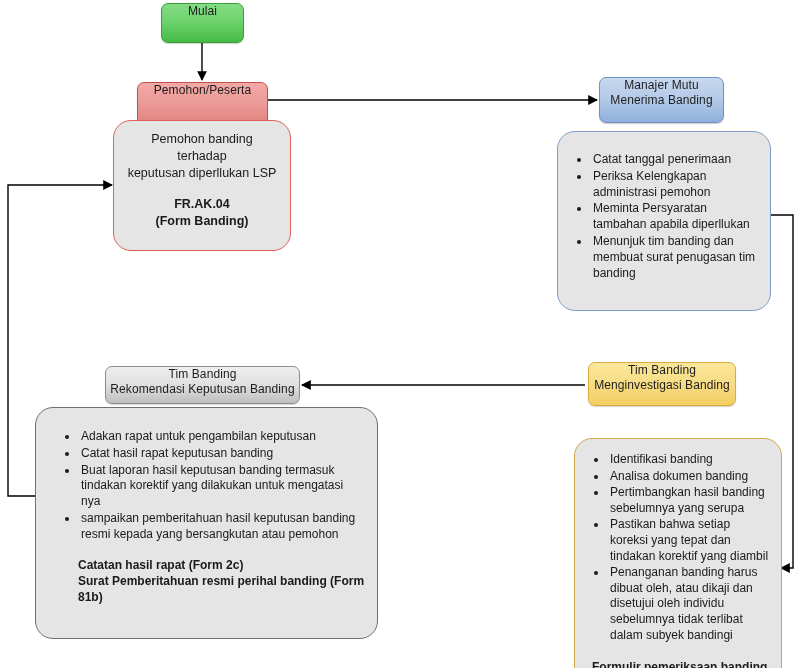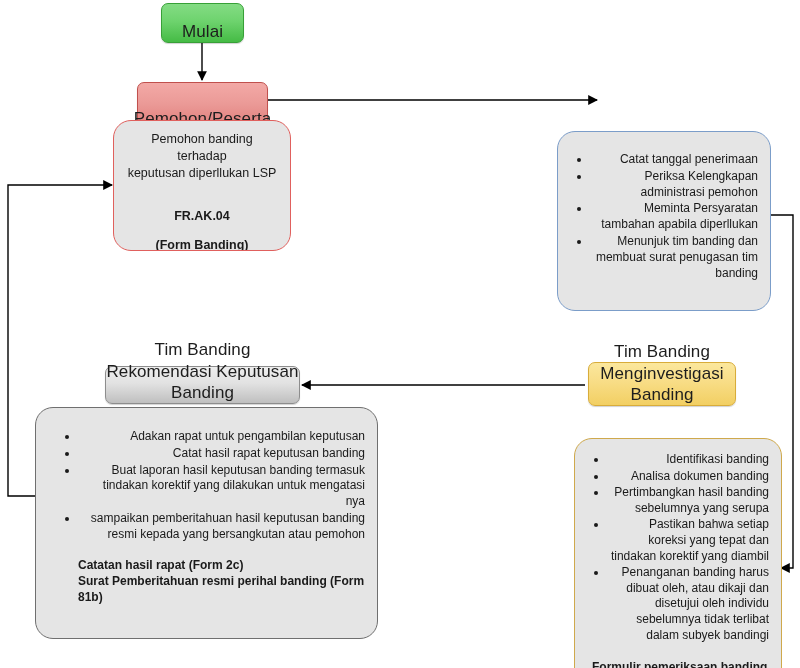--- a/index.html
+++ b/index.html
@@ -27,25 +27,25 @@
     pointer-events: none;
   }
   .node {
     position: absolute;
     box-sizing: border-box;
   }
 
   
   .pill {
     display: flex;
-    align-items: flex-end;
+    align-items: flex-start;
     justify-content: center;
     text-align: center;
     border-radius: 7px;
-    font-size: 17px;
+    font-size: 12px;
     line-height: 1.25;
     letter-spacing: .1px;
   }
   .pill-green {
     background: linear-gradient(to bottom, #84dc84 0%, #6ed36e 45%, #45bb45 100%);
     border: 1px solid #37a037;
     color: #1d1d1d;
     box-shadow: 0 1px 1px rgba(0,0,0,.18);
   }
   .pill-red {
@@ -91,35 +91,33 @@
     overflow: hidden;
   }
 
   .center-text {
     text-align: center;
     font-size: 12.5px;
     line-height: 1.35;
   }
   .center-text .strong {
     font-weight: bold;
-    margin-top: 12px;
   }
   .gap-block { height: 14px; }
 
   ul.bullets {
     margin: 0;
     padding: 0 0 0 21px;
     list-style-type: disc;
   }
   ul.bullets li {
     font-size: 12px;
     line-height: 1.32;
     margin: 0 0 1px 0;
     padding-left: 2px;
-    text-align: right;
   }
   ul.bullets.tight li { line-height: 1.3; }
 
   .footnote {
     font-size: 12px;
     font-weight: bold;
     line-height: 1.35;
     margin-top: 14px;
   }
   .footnote-left {
@@ -178,20 +176,26 @@
   <div class="node panel panel-red" style="left:113px; top:120px; width:178px; height:131px;">
     <div class="panel-inner center-text">
       <div>Pemohon banding terhadap</div>
       <div>keputusan diperllukan LSP</div>
       <div class="gap-block"></div>
       <div class="strong">FR.AK.04</div>
       <div class="strong">(Form Banding)</div>
     </div>
   </div>
 
+  <div class="node pill pill-blue" style="left:599px; top:77px; width:125px; height:46px;">
+    <div>
+      <div>Manajer Mutu</div>
+      <div>Menerima Banding</div>
+    </div>
+  </div>
 
   <div class="node panel panel-blue" style="left:557px; top:131px; width:214px; height:180px;">
     <div class="panel-inner" style="padding-top:20px;">
       <ul class="bullets">
         <li>Catat tanggal penerimaan</li>
         <li>Periksa Kelengkapan administrasi pemohon</li>
         <li>Meminta Persyaratan tambahan apabila diperllukan</li>
         <li>Menunjuk tim banding dan membuat surat penugasan tim banding</li>
       </ul>
     </div>

